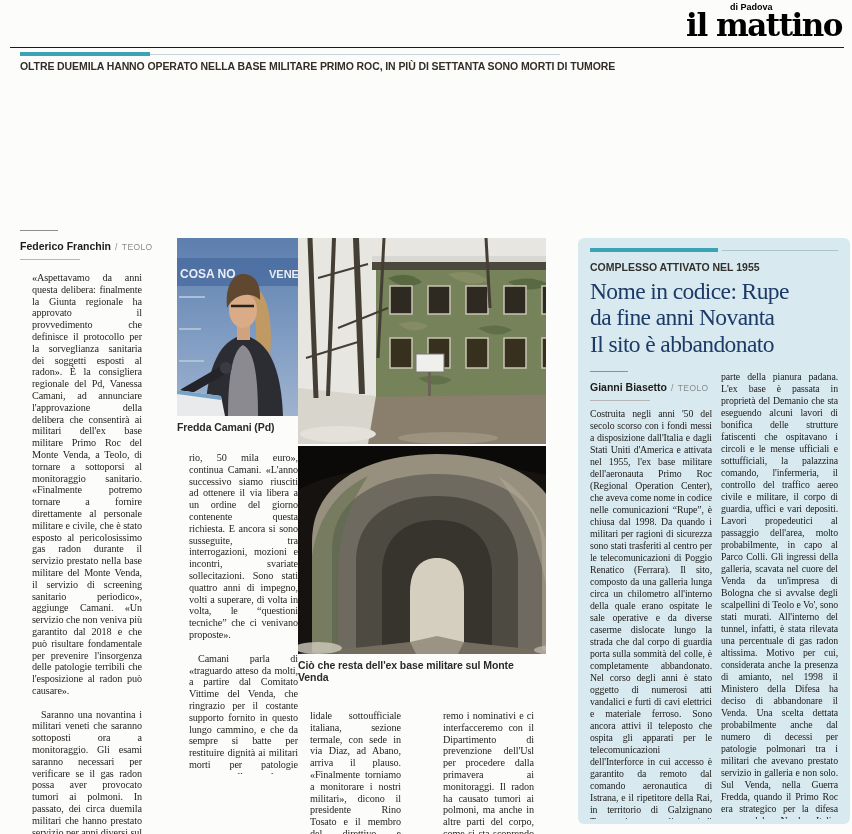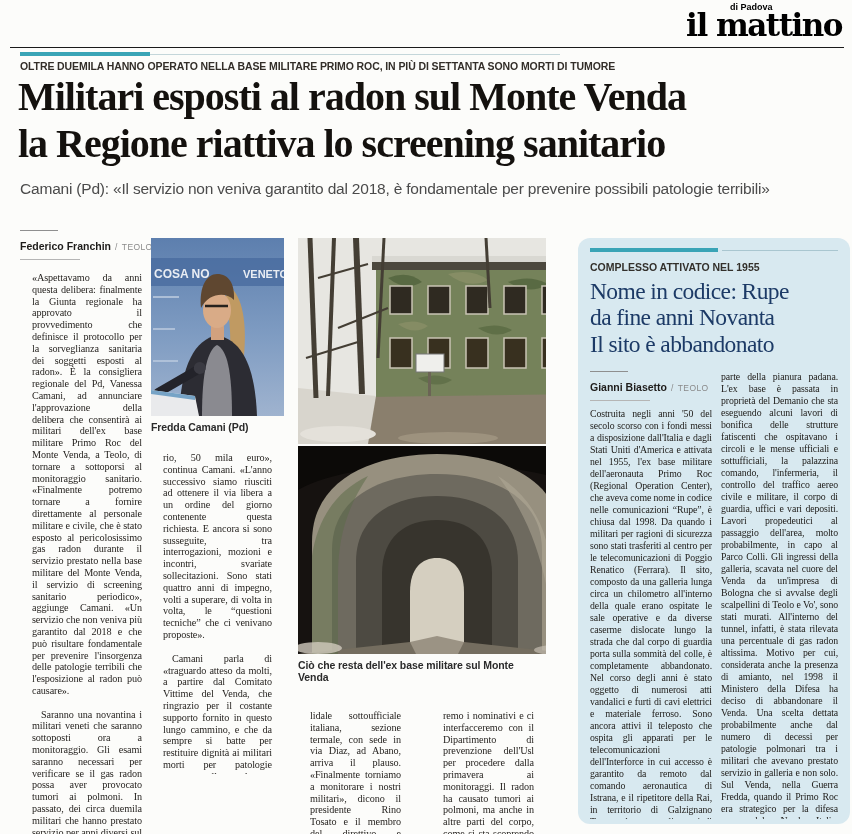--- a/index.html
+++ b/index.html
@@ -25,31 +25,31 @@
   .byline-block{margin-bottom:7px;}
   .rule-a{width:38px;height:1px;background:#8f8f8f;margin-bottom:5px;}
   .rule-b{width:60px;height:1px;background:#b5b5b5;margin-top:5px;}
   .byline-name{font-family:"Liberation Sans",sans-serif;font-weight:bold;font-size:10.5px;color:#1e1c1a;}
   .byline-loc{font-family:"Liberation Sans",sans-serif;font-size:8.5px;color:#8a8a8a;letter-spacing:.4px;}
   
   .col{position:absolute;overflow:hidden;}
   .col p{margin:12px;text-align:justify;font-size:10.2px;line-height:11.8px;letter-spacing:-0.1px;color:#211e1b;}
   .col p.ind{text-indent:9px;}
   .col1{left:20px;top:230px;width:134px;height:604px;}
-  .col2{left:151px;top:238px;width:133px;height:536px;}
+  .col2{left:177px;top:238px;width:133px;height:536px;}
   .col34{left:298px;top:238px;width:248px;height:596px;}
   .twocol{display:flex;gap:18px;margin-top:8px;}
   .twocol .tc{width:134px;overflow:hidden;height:138px;}
   
   .photo{display:block;background:#ccc;}
   .caption{font-family:"Liberation Sans",sans-serif;font-weight:bold;font-size:10.5px;color:#2b2b2b;
            padding:5px 0 7px 0;letter-spacing:-0.1px;}
   
   .sidebar{position:absolute;left:578px;top:238px;width:272px;height:586px;background:#d8e9f0;
-           border-radius:12px;box-sizing:border-box;padding:10px 12px;overflow:hidden;}
+           border-radius:6px;box-sizing:border-box;padding:10px 12px;overflow:hidden;}
   .sb-barrow{position:relative;height:6px;}
   .sb-bar{position:absolute;left:0;top:0;width:128px;height:4px;background:#3aa4b6;}
   .sb-line{position:absolute;left:132px;top:2px;right:0;height:1px;background:#a9c6d0;}
   .sb-kicker{margin-top:7px;font-family:"Liberation Sans",sans-serif;font-weight:bold;font-size:10.5px;color:#33302b;}
   .sb-headline{margin-top:5px;font-family:"Liberation Serif",serif;font-weight:normal;font-size:23.5px;
                line-height:1.12;letter-spacing:-0.6px;color:#1c3a66;}
   .sb-body{display:flex;gap:9px;margin-top:14px;}
   .sb-colA{width:122px;overflow:hidden;height:448px;}
   .sb-colB{width:117px;overflow:hidden;height:448px;}
   .sb-body p{margin:0;text-align:justify;font-size:9.8px;line-height:12px;letter-spacing:-0.1px;color:#22201d;}
@@ -60,25 +60,20 @@
 <div class="page">
 
   <div class="masthead">
     <span class="logo"><span>il</span> <span class="logo-m"><span class="logo-super">di Padova</span><span>mattino</span></span></span>
   </div>
   <div class="masthead-rule"></div>
 
   <div class="kicker-bar"></div>
   <div class="kicker-line"></div>
   <div class="kicker">OLTRE DUEMILA HANNO OPERATO NELLA BASE MILITARE PRIMO ROC, IN PIÙ DI SETTANTA SONO MORTI DI TUMORE</div>
-  <div class="headline">
-    <div>Militari esposti al radon sul Monte Venda</div>
-    <div>la Regione riattiva lo screening sanitario</div>
-  </div>
-  <div class="standfirst">Camani (Pd): «Il servizio non veniva garantito dal 2018, è fondamentale per prevenire possibili patologie terribili»</div>
 
   <div class="col col1">
     <div class="byline-block">
       <div class="rule-a"></div>
       <span class="byline-name">Federico Franchin</span>
       <span class="byline-loc">/</span>
       <span class="byline-loc">TEOLO</span>
       <div class="rule-b"></div>
     </div>
     <p>«Aspettavamo da anni questa delibera: finalmente la Giunta regionale ha approvato il provvedimento che definisce il protocollo per la sorveglianza sanitaria dei soggetti esposti al radon». È la consigliera regionale del Pd, Vanessa Camani, ad annunciare l'approvazione della delibera che consentirà ai militari dell'ex base militare Primo Roc del Monte Venda, a Teolo, di tornare a sottoporsi al monitoraggio sanitario. «Finalmente potremo tornare a fornire direttamente al personale militare e civile, che è stato esposto al pericolosissimo gas radon durante il servizio prestato nella base militare del Monte Venda, il servizio di screening sanitario periodico», aggiunge Camani. «Un servizio che non veniva più garantito dal 2018 e che può risultare fondamentale per prevenire l'insorgenza delle patologie terribili che l'esposizione al radon può causare».</p>

